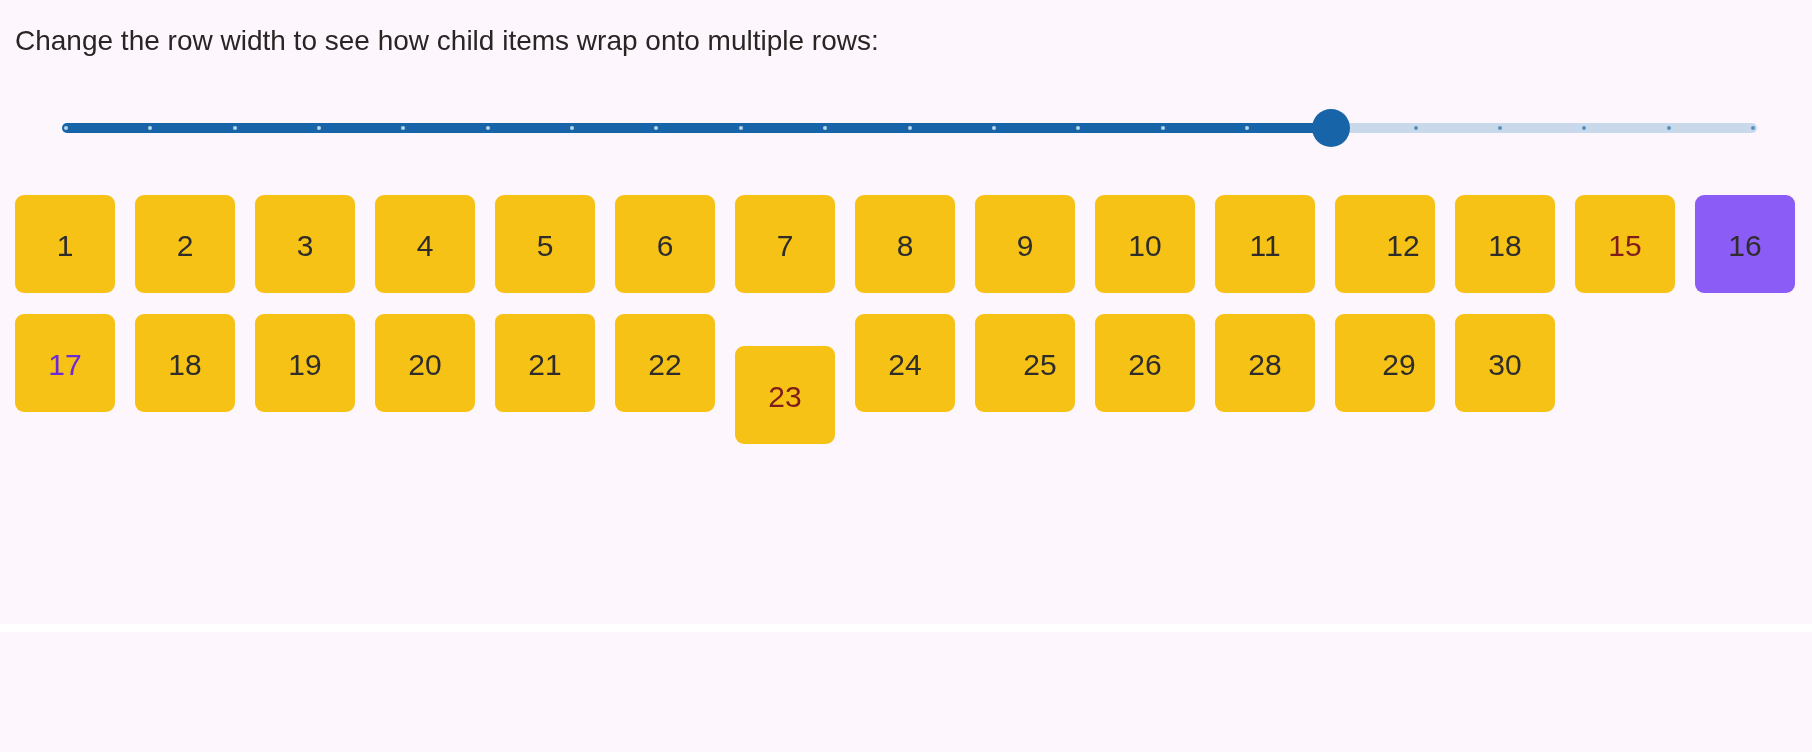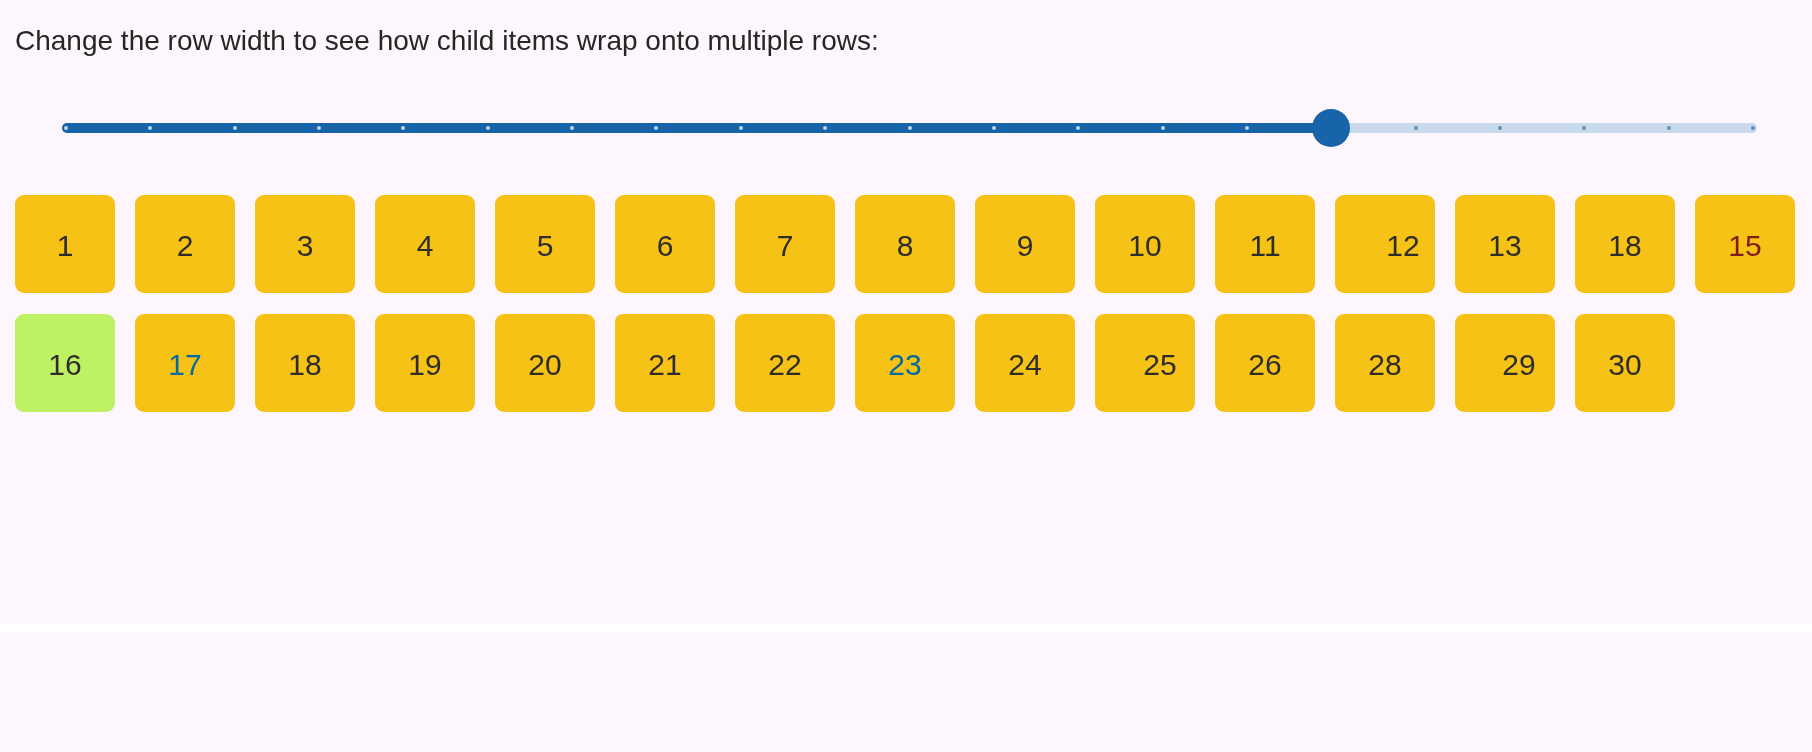--- a/index.html
+++ b/index.html
@@ -136,31 +136,30 @@
       <div class="grid-item" style="background: rgb(246, 194, 22); color: rgb(47, 45, 43);">3</div>
       <div class="grid-item" style="background: rgb(246, 194, 22); color: rgb(47, 45, 43);">4</div>
       <div class="grid-item" style="background: rgb(246, 194, 22); color: rgb(47, 45, 43);">5</div>
       <div class="grid-item" style="background: rgb(246, 194, 22); color: rgb(47, 45, 43);">6</div>
       <div class="grid-item" style="background: rgb(246, 194, 22); color: rgb(47, 45, 43);">7</div>
       <div class="grid-item" style="background: rgb(246, 194, 22); color: rgb(47, 45, 43);">8</div>
       <div class="grid-item" style="background: rgb(246, 194, 22); color: rgb(47, 45, 43);">9</div>
       <div class="grid-item" style="background: rgb(246, 194, 22); color: rgb(47, 45, 43);">10</div>
       <div class="grid-item" style="background: rgb(246, 194, 22); color: rgb(47, 45, 43);">11</div>
       <div class="grid-item" style="background: rgb(246, 194, 22); color: rgb(47, 45, 43); padding-left: 36px;">12</div>
-      <div class="grid-item" style="background: rgb(246, 194, 22); color: rgb(47, 45, 43);">13</div>
       <div class="grid-item" style="background: rgb(246, 194, 22); color: rgb(47, 45, 43);">18</div>
       <div class="grid-item" style="background: rgb(246, 194, 22); color: #7f1d1d;">15</div>
-      <div class="grid-item" style="background: #bef264; color: rgb(47, 45, 43);">16</div>
-      <div class="grid-item" style="background: rgb(246, 194, 22); color: #0369a1;">17</div>
+      <div class="grid-item" style="background: #8b5cf6; color: rgb(47, 45, 43);">16</div>
+      <div class="grid-item" style="background: rgb(246, 194, 22); color: #6d28d9;">17</div>
       <div class="grid-item" style="background: rgb(246, 194, 22); color: rgb(47, 45, 43);">18</div>
       <div class="grid-item" style="background: rgb(246, 194, 22); color: rgb(47, 45, 43);">19</div>
       <div class="grid-item" style="background: rgb(246, 194, 22); color: rgb(47, 45, 43);">20</div>
       <div class="grid-item" style="background: rgb(246, 194, 22); color: rgb(47, 45, 43); border-radius: 8px;">21</div>
       <div class="grid-item" style="background: rgb(246, 194, 22); color: rgb(47, 45, 43);">22</div>
-      <div class="grid-item" style="background: rgb(246, 194, 22); color: #0369a1;">23</div>
+      <div class="grid-item" style="background: rgb(246, 194, 22); color: #7f1d1d; margin-top: 32px;">23</div>
       <div class="grid-item" style="background: rgb(246, 194, 22); color: rgb(47, 45, 43);">24</div>
       <div class="grid-item" style="background: rgb(246, 194, 22); color: rgb(47, 45, 43); padding-left: 30px;">25</div>
       <div class="grid-item" style="background: rgb(246, 194, 22); color: rgb(47, 45, 43);">26</div>
       <div class="grid-item" style="background: rgb(246, 194, 22); color: rgb(47, 45, 43);">28</div>
       <div class="grid-item" style="background: rgb(246, 194, 22); color: rgb(47, 45, 43); padding-left: 28px;">29</div>
       <div class="grid-item" style="background: rgb(246, 194, 22); color: rgb(47, 45, 43);">30</div>
     </div>
 
   <div class="bottom-strip" style="background: rgb(255, 255, 255);"></div>
 

